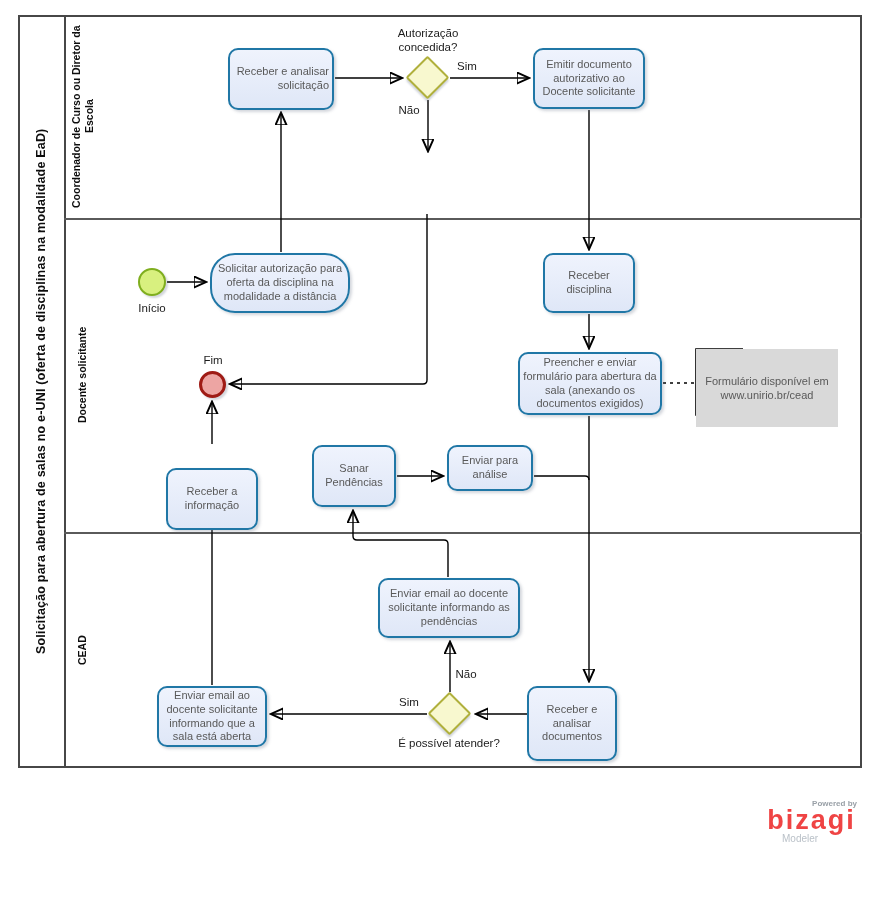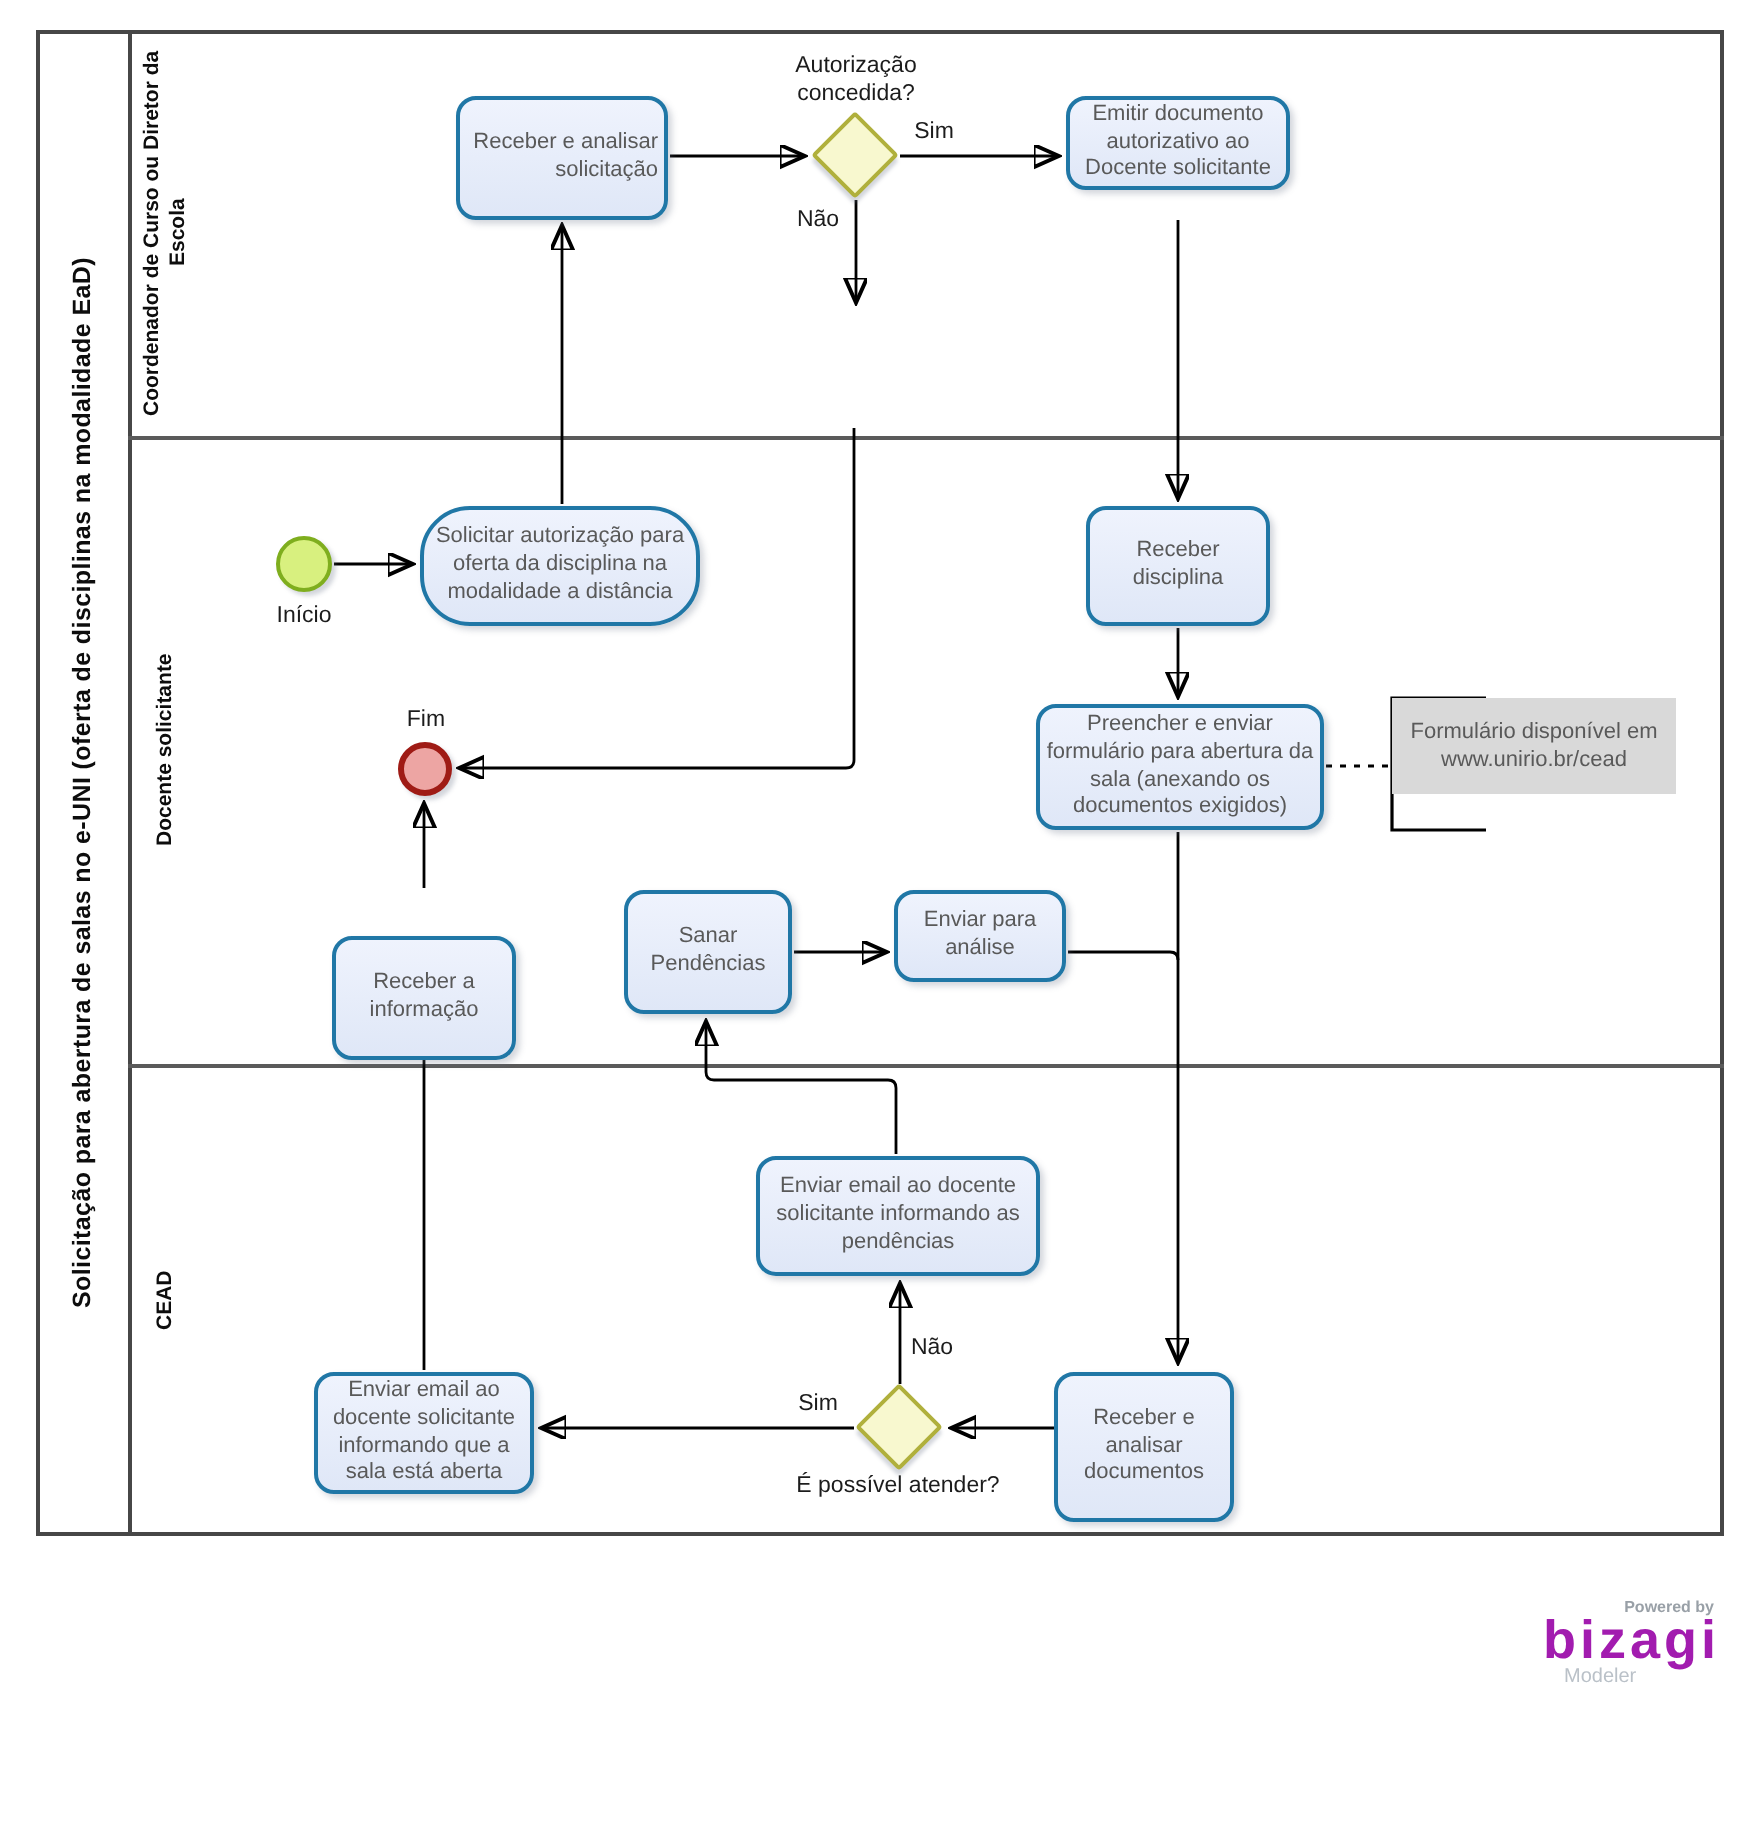--- a/index.html
+++ b/index.html
@@ -29,35 +29,35 @@
   .evt{position:absolute;border-radius:50%;box-sizing:border-box;}
   .evt-start{left:138px;top:268px;width:28px;height:28px;background:#d8f07f;border:2.5px solid #7fae1e;
              box-shadow:2px 2px 2px rgba(110,120,140,.30);}
   .evt-end{left:199px;top:371px;width:27px;height:27px;background:#eda5a3;border:3.5px solid #9f1b15;
            box-shadow:2px 2px 2px rgba(110,120,140,.30);}
 
   
   .lbl{position:absolute;font-size:11.5px;color:#1c1c1c;text-align:center;line-height:1.2;}
 
   
-  .annotation{position:absolute;left:696px;top:349px;width:142px;height:48px;background:#d9d9d9;
+  .annotation{position:absolute;left:696px;top:349px;width:142px;height:78px;background:#d9d9d9;
               display:flex;align-items:center;justify-content:center;text-align:center;
               color:#595959;font-size:11px;line-height:1.3;padding:2px 6px;box-sizing:border-box;}
 
   
   svg.flows{position:absolute;left:0;top:0;pointer-events:none;}
   svg.flows path{stroke:#000;stroke-width:1.4;fill:none;}
   svg.flows path.assoc{stroke-dasharray:3 4;}
   svg.flows path.bracket{stroke:#000;stroke-width:1.6;}
 
   
   #brand{position:absolute;left:763px;top:799px;width:97px;}
   .powered{font-size:8px;font-weight:bold;color:#99a0a7;text-align:right;padding-right:3px;}
-  .bizagi{font-size:27px;font-weight:bold;color:#a21caf;letter-spacing:2px;line-height:.95;
-          text-align:right;}
+  .bizagi{font-size:27px;font-weight:bold;color:#ef4444;letter-spacing:2px;line-height:.95;
+          text-align:center;}
   .modeler{font-size:10px;color:#bac1c8;margin-left:19px;margin-top:-1px;}
 </style>
 </head>
 <body>
 
 <div id="stage">
 
   <div class="pool-border"></div>
   <div class="vline" style="left:64px;top:15px;height:753px;"></div>
   <div class="hline" style="left:64px;top:218px;width:798px;"></div>
@@ -95,21 +95,21 @@
     <path class="bracket" d="M743,349 L696,349 L696,415 L743,415"></path>
   </svg>
 
   <div class="annotation">
     <span>Formulário disponível em www.unirio.br/cead</span>
   </div>
 
   <div class="task" style="left:228px;top:48px;width:106px;height:62px;text-align:right;">
     <span>Receber  e analisar solicitação</span>
     </div>
-  <div class="task" style="left:533px;top:48px;width:112px;height:47px;">
+  <div class="task" style="left:533px;top:48px;width:112px;height:61px;">
     <span>Emitir documento autorizativo ao Docente solicitante</span>
     </div>
   <div class="task" style="left:210px;top:253px;width:140px;height:60px;border-radius:25px;">
     <span>Solicitar autorização para oferta da disciplina na modalidade a distância</span>
     </div>
   <div class="task" style="left:543px;top:253px;width:92px;height:60px;">
     <span>Receber disciplina</span>
     </div>
   <div class="task" style="left:518px;top:352px;width:144px;height:63px;">
     <span>Preencher e enviar formulário para abertura da sala (anexando os documentos exigidos)</span>

